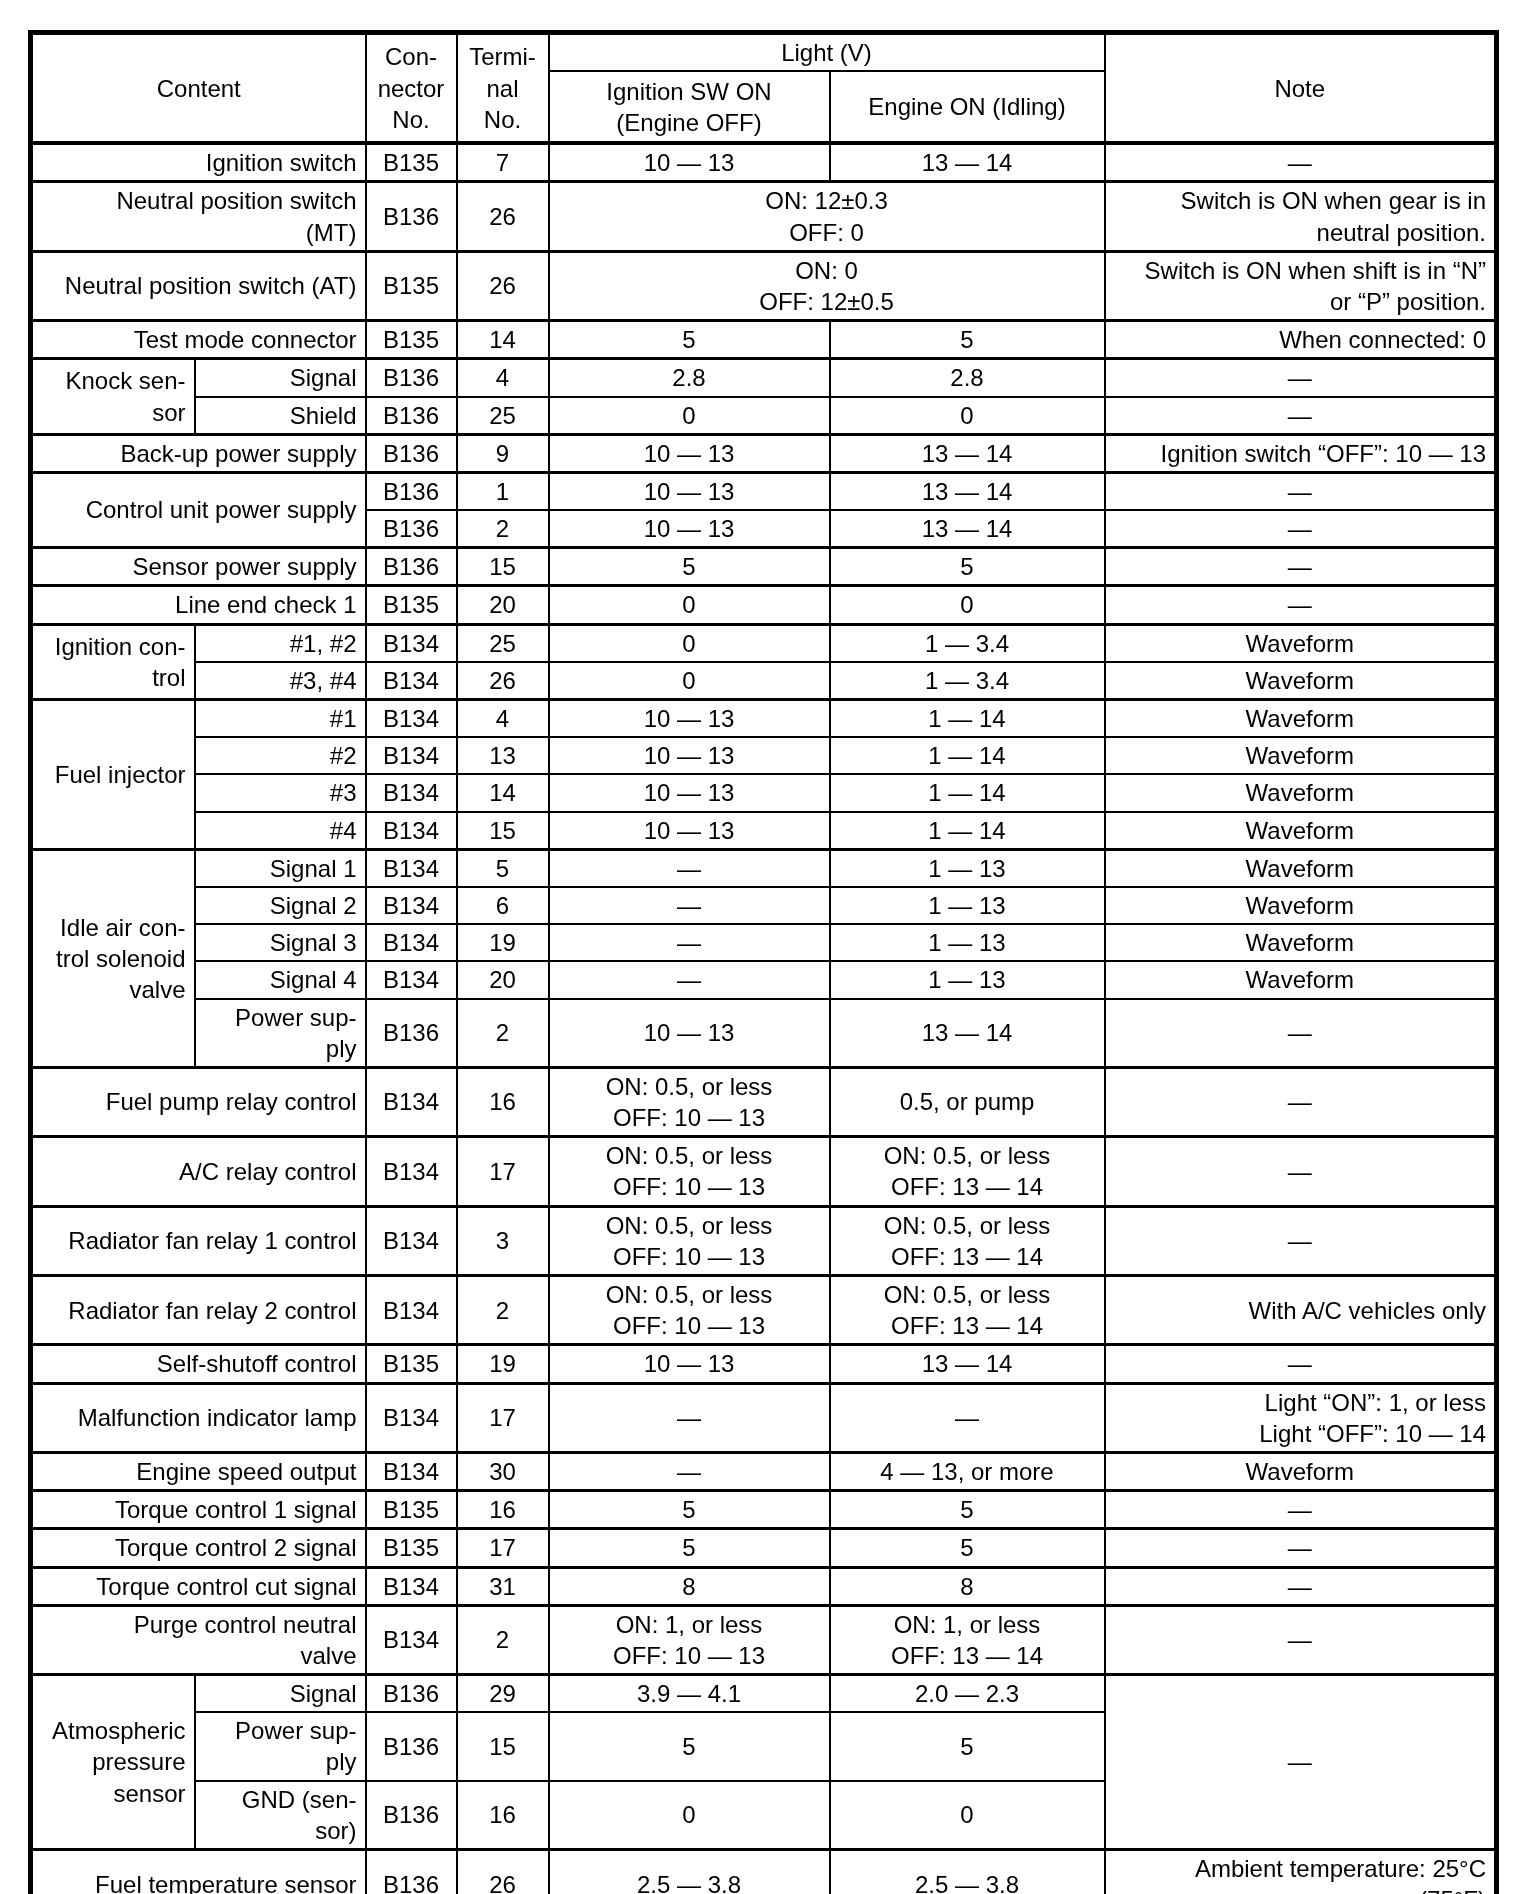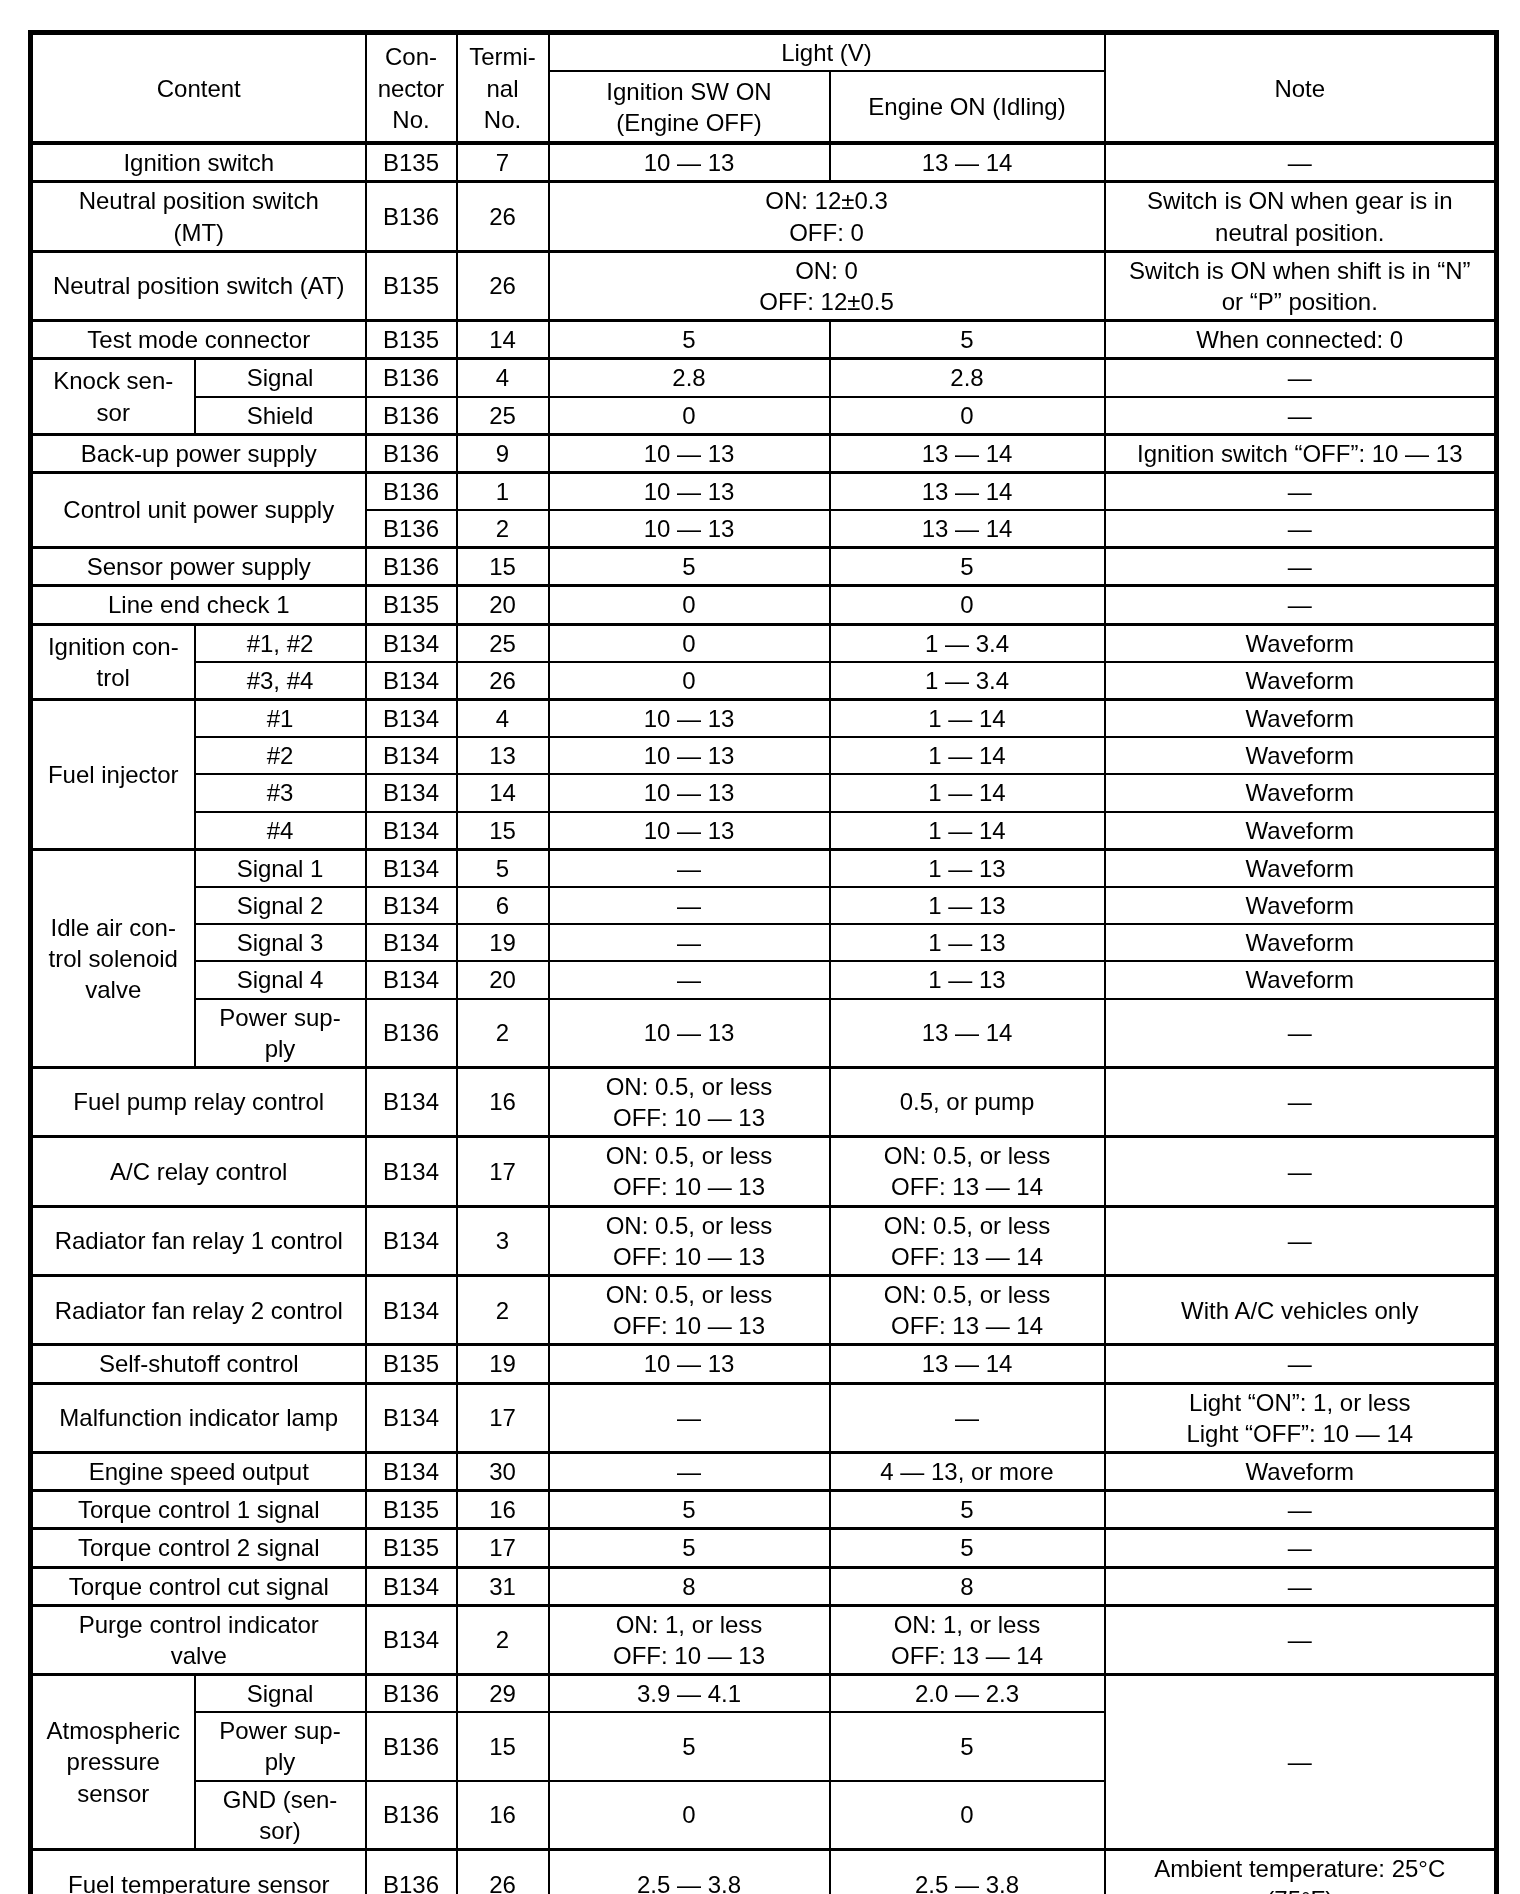--- a/index.html
+++ b/index.html
@@ -15,21 +15,21 @@
   td{
     border:2px solid #000;
     font-size:24px;line-height:1.3;
     vertical-align:middle;
     padding:2px 8px;
     white-space:pre-line;
     overflow:hidden;
     color:#000;
   }
   .c{text-align:center;}
-  .l{text-align:center;}
+  .l{text-align:right;}
   tr.g > td{border-top-width:3px;}
   tr.g4 > td{border-top-width:4px;}
   tr.r1{height:35px;}
   tr.h2{height:66px;}
   tr.hd1{height:38px;}
   tr.hd2{height:72px;}
 </style>
 </head>
 <body>
 
@@ -332,21 +332,21 @@
       </tr>
       <tr class="r1 g">
         <td class="l" colspan="2">Torque control cut signal</td>
         <td class="c">B134</td>
         <td class="c">31</td>
         <td class="c">8</td>
         <td class="c">8</td>
         <td class="c">—</td>
       </tr>
       <tr class="h2 g">
-        <td class="l" colspan="2">Purge control indicator
+        <td class="l" colspan="2">Purge control neutral
 valve</td>
         <td class="c">B134</td>
         <td class="c">2</td>
         <td class="c">ON: 1, or less
 OFF: 10 — 13</td>
         <td class="c">ON: 1, or less
 OFF: 13 — 14</td>
         <td class="c">—</td>
       </tr>
       <tr class="r1 g">

